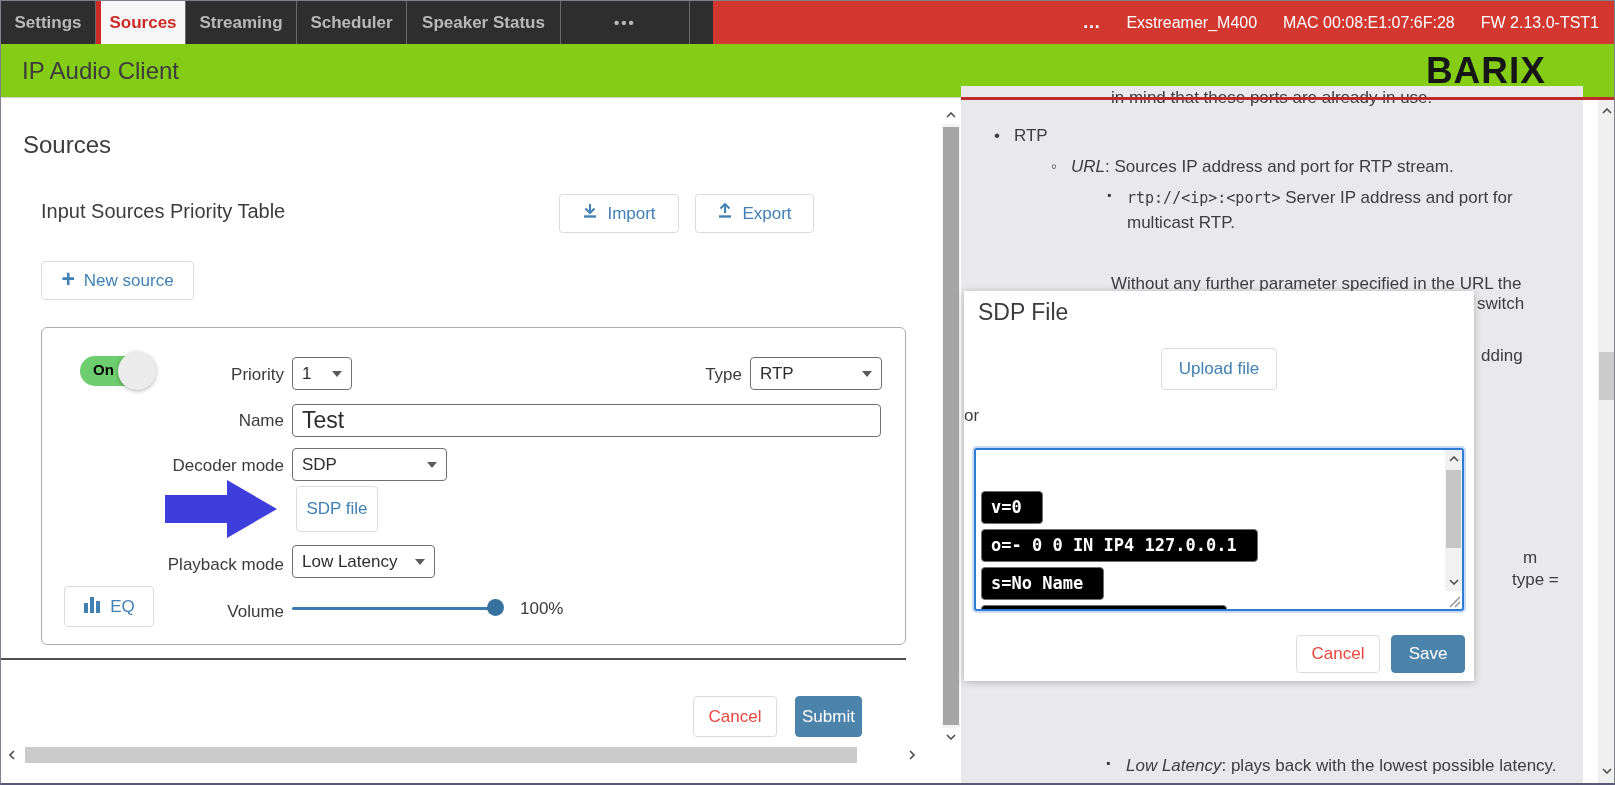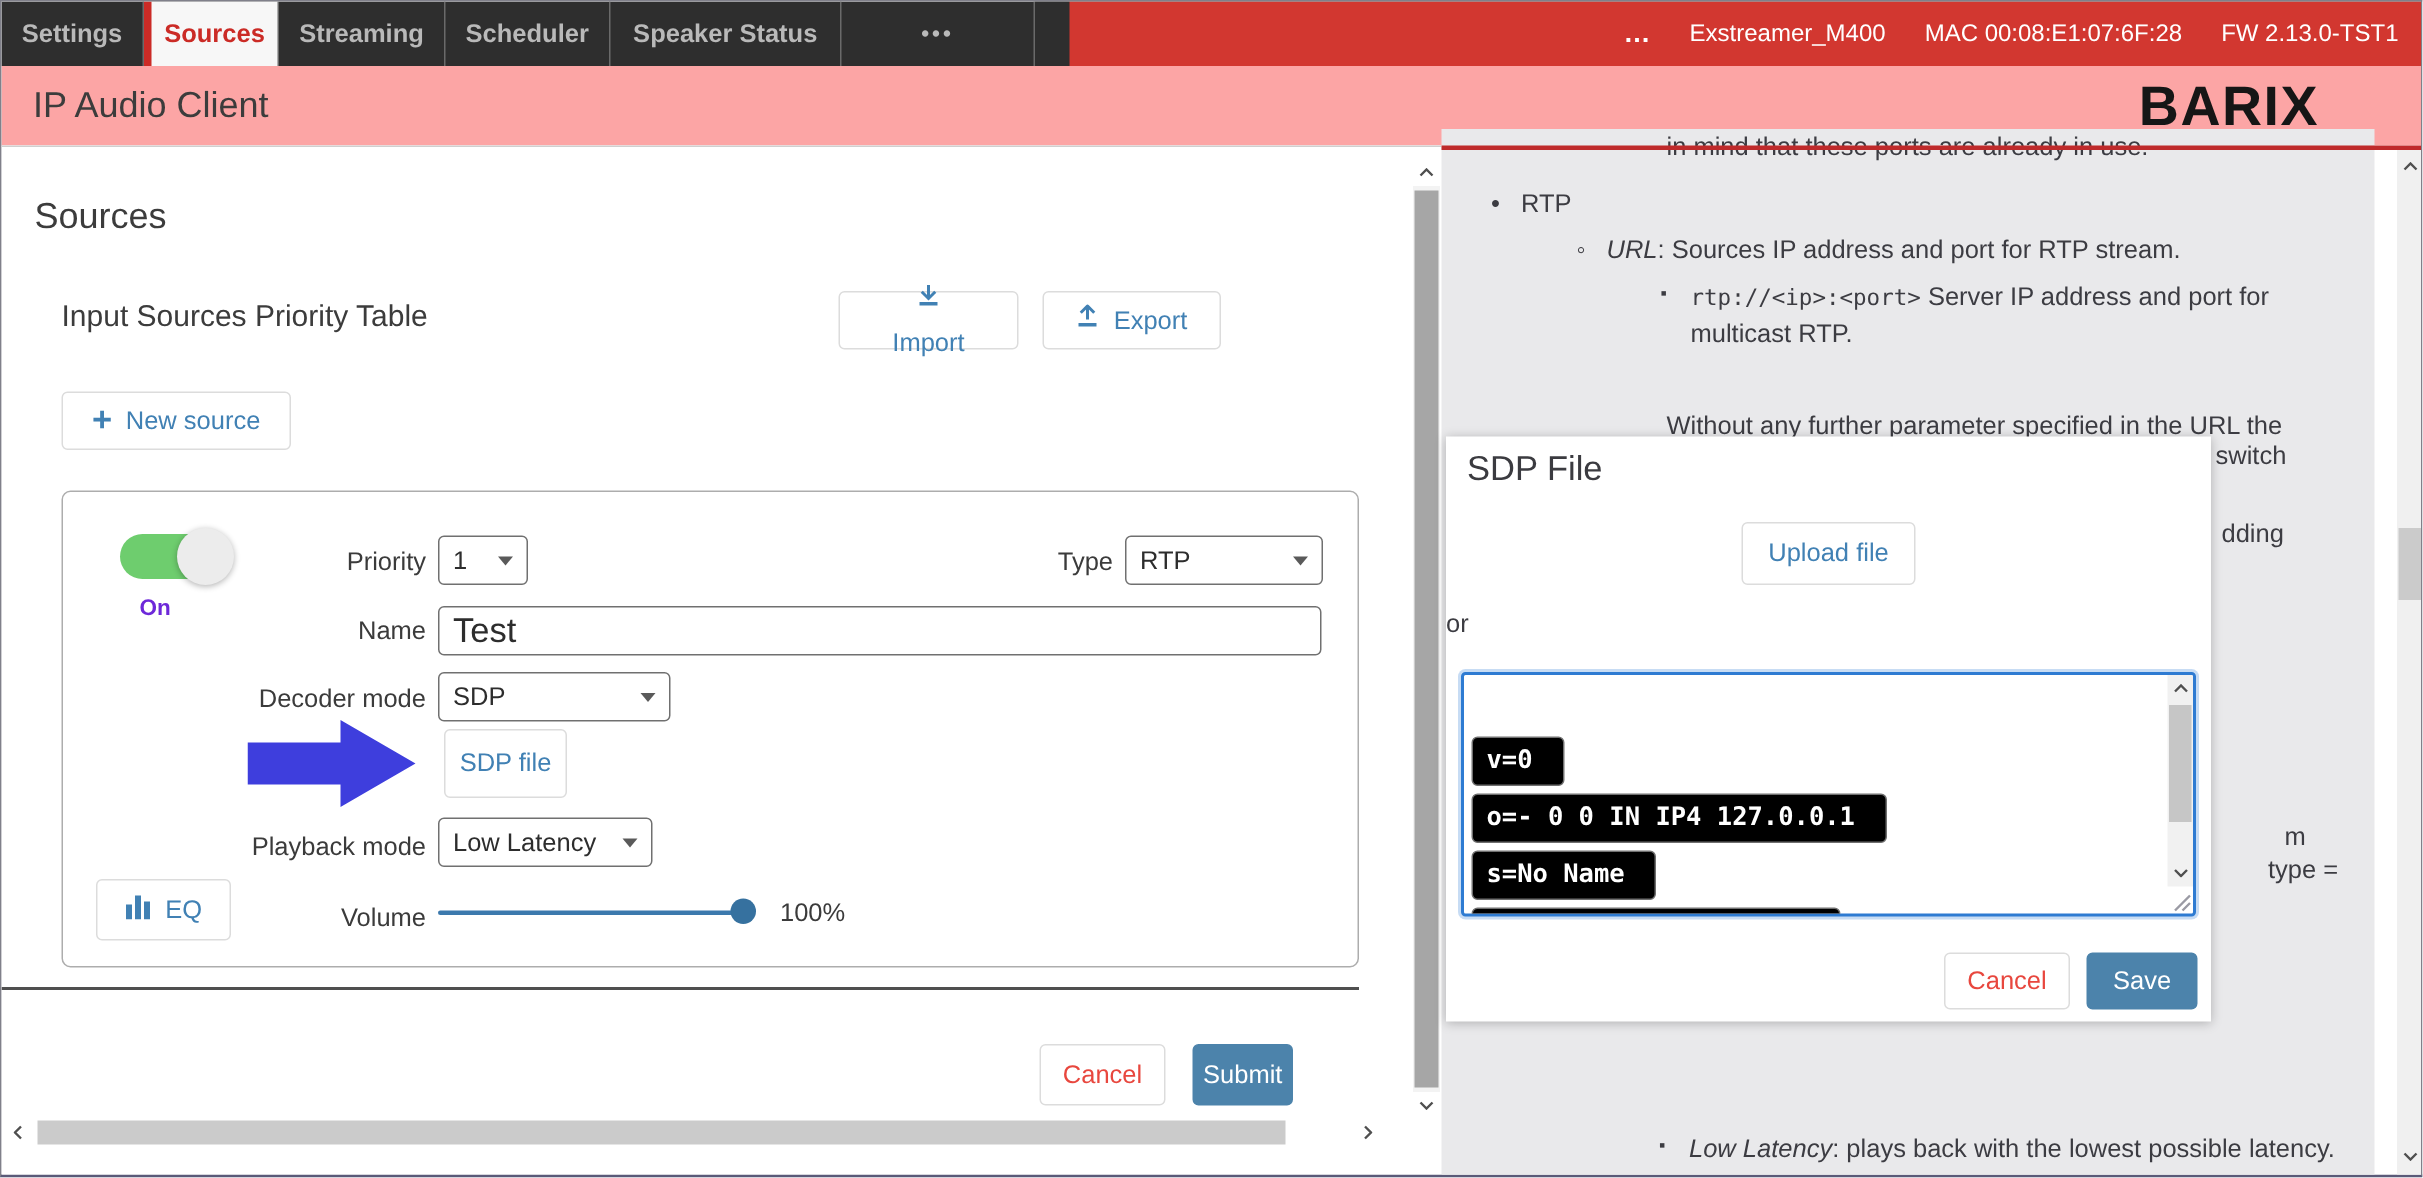--- a/index.html
+++ b/index.html
@@ -13,46 +13,46 @@
   .tab { height:43px; display:flex; align-items:center; justify-content:center;
          color:#b9b9b9; font-size:17px; font-weight:bold; border-right:1px solid #6a6a6a; cursor:pointer; }
   .tab.active { background:#f7f7f7; color:#cb2b26; border-left:5px solid #cb2b26; border-right:1px solid #6a6a6a; }
   .tab-overflow { color:#b9b9b9; letter-spacing:2px; font-size:15px; }
   .nav-fill { background:#2e2e2e; width:23px; }
   .device-bar { flex:1; background:#d23730; display:flex; align-items:center; justify-content:flex-end;
                 gap:26px; padding-right:15px; color:#fff; font-size:16px; }
   .device-bar .dots { font-weight:bold; font-size:18px; }
 
   
-  .header { position:absolute; left:0; top:43px; width:100%; height:53px; background:#fca5a5; }
+  .header { position:absolute; left:0; top:43px; width:100%; height:53px; background:#84cc16; }
   .page-title { position:absolute; left:21px; top:13px; font-size:24px; color:#3c3c3c; }
   .logo { position:absolute; right:68px; top:6px; font-size:37px; font-weight:bold; letter-spacing:1px; color:#161616; }
 
   
   .main { position:absolute; left:0; top:96px; width:100%; height:689px; }
   .left-pane { position:absolute; left:0; top:0; width:960px; height:689px; background:#fff; border-top:1px solid #cfcfcf; }
   .right-pane { position:absolute; left:960px; top:0; width:655px; height:689px; background:#fff; }
 
   
   .sources-heading { position:absolute; left:22px; top:33px; font-size:24px; color:#3c3c3c; }
   .table-title { position:absolute; left:40px; top:102px; font-size:20px; color:#3c3c3c; }
 
   .btn { display:flex; align-items:center; justify-content:center; gap:9px; background:#fff;
          border:1px solid #dcdcdc; border-radius:4px; color:#4181b4; font-size:17px; cursor:pointer; }
-  .btn-import { position:absolute; left:558px; top:96px; width:120px; height:39px;flex-direction:column; }
+  .btn-import { position:absolute; left:558px; top:96px; width:120px; height:39px; }
   .btn-export { position:absolute; left:694px; top:96px; width:119px; height:39px; }
   .btn-new    { position:absolute; left:40px;  top:163px; width:153px; height:39px; }
   .plus-glyph { font-size:23px; font-weight:bold; line-height:1; position:relative; top:-1px; }
 
   .card { position:absolute; left:40px; top:229px; width:865px; height:318px;
           border:1px solid #adadad; border-radius:6px; background:#fff; }
 
   .toggle { position:absolute; left:38px; top:28px; width:70px; height:30px; border-radius:15px;
             background:#6ecd6e; cursor:pointer; }
-  .toggle-label { position:absolute; left:13px; top:5px; color:#6d28d9; font-weight:bold; font-size:15px;margin-top:36px; }
+  .toggle-label { position:absolute; left:13px; top:5px; color:#000000; font-weight:bold; font-size:15px; }
   .toggle-knob { position:absolute; right:-6px; top:-4px; width:38px; height:38px; border-radius:50%;
                  background:#ececec; box-shadow:0 1px 4px rgba(0,0,0,.3); }
 
   .flabel { position:absolute; left:60px; width:182px; text-align:right; font-size:17px; color:#3b3b3b; }
   .sel { position:absolute; height:33px; border:1px solid #707070; border-radius:4px; background:#fff;
          display:flex; align-items:center; justify-content:space-between; padding:0 9px; font-size:17px;
          color:#2d2d2d; cursor:pointer; }
   .caret { width:0; height:0; border-left:5px solid transparent; border-right:5px solid transparent;
            border-top:6px solid #5a5a5a; margin-left:8px; }
   .txt-input { position:absolute; left:250px; top:76px; width:589px; height:33px; border:1px solid #707070;

